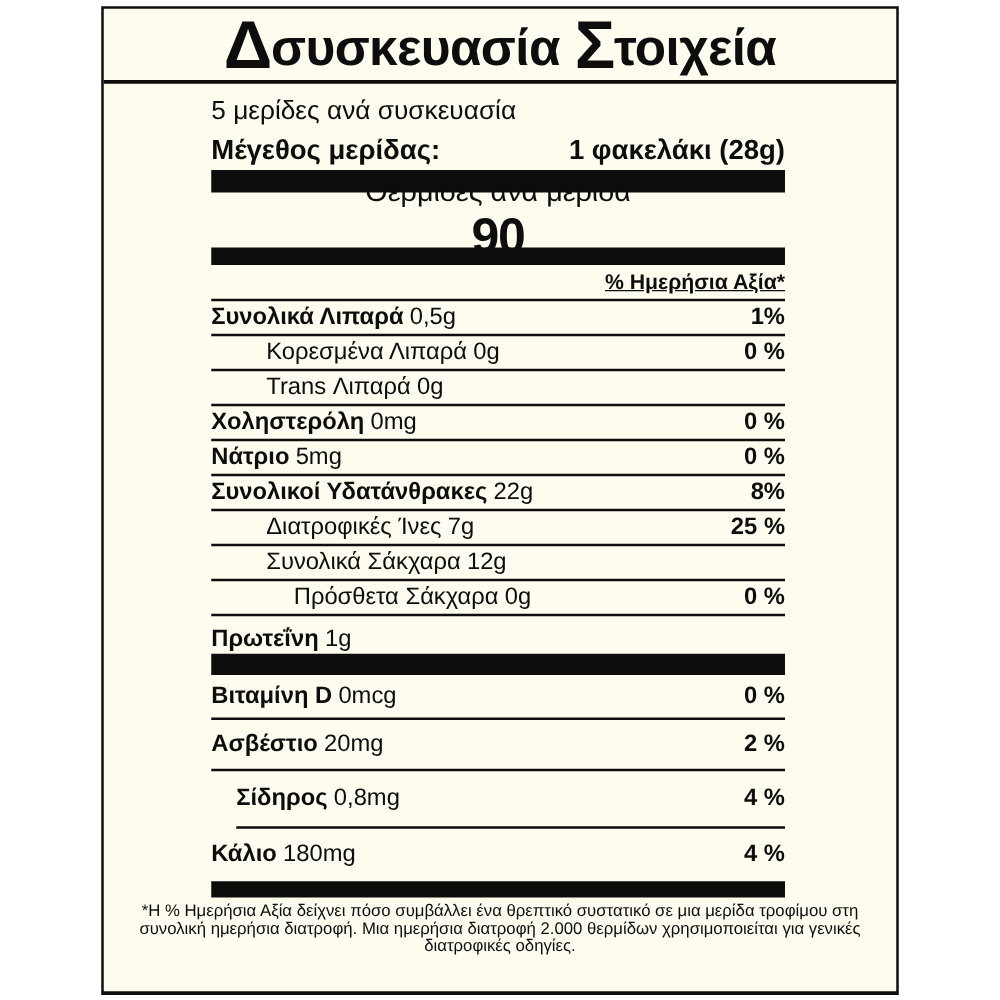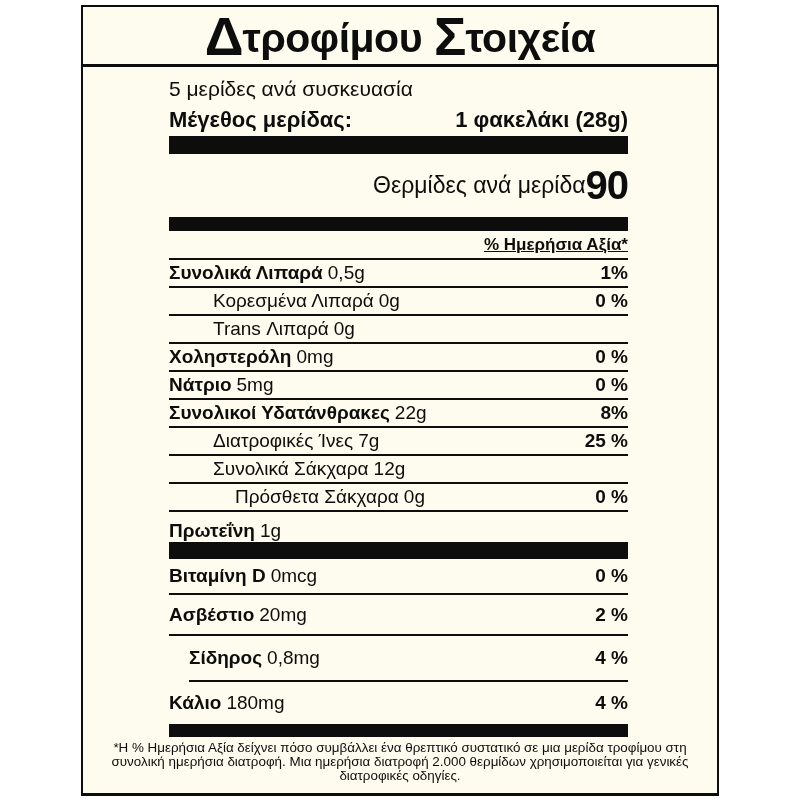--- a/index.html
+++ b/index.html
@@ -34,21 +34,21 @@
   .title-rest{font-weight:600;font-size:41px;line-height:44px;letter-spacing:-0.5px;}
   
   .content{padding:0 89px 0 86px;}
   .servings{margin-top:7px;height:29px;display:flex;align-items:center;font-size:21px;}
   .serving-size-row{height:33px;display:flex;justify-content:space-between;align-items:center;font-weight:700;font-size:22px;}
   .bar{background:var(--ink);}
   .bar-18{height:18px;}
   .bar-14{height:14px;}
   .bar-17{height:17px;}
   .bar-13{height:13px;}
-  .calories-row{height:63px;display:flex;justify-content:flex-end;align-items:center;font-size:23px;}
+  .calories-row{height:44px;display:flex;justify-content:center;align-items:center;font-size:23px;flex-direction:column;}
   .cal-num{font-size:40px;font-weight:800;letter-spacing:-1px;}
   .dv-header{
     height:29px;border-bottom:2px solid var(--ink);
     display:flex;align-items:center;justify-content:flex-end;
     font-weight:700;font-size:17px;text-decoration:underline;
   }
   .nrow{
     height:28px;border-bottom:2px solid var(--ink);
     display:flex;justify-content:space-between;align-items:center;
     font-size:19px;
@@ -72,21 +72,21 @@
   }
 </style>
 </head>
 <body>
 
 <div class="label-box">
 
   <div class="title-band" id="title">
       <span class="title-word">
         <span class="title-initial">Δ</span>
-        <span class="title-rest">τροφίμου</span>
+        <span class="title-rest">συσκευασία</span>
       </span>
       <span class="title-word">
         <span class="title-initial">Σ</span>
         <span class="title-rest">τοιχεία</span>
       </span>
     </div>
 
   <div class="content">
 
     <div class="servings">5 μερίδες ανά συσκευασία</div>

